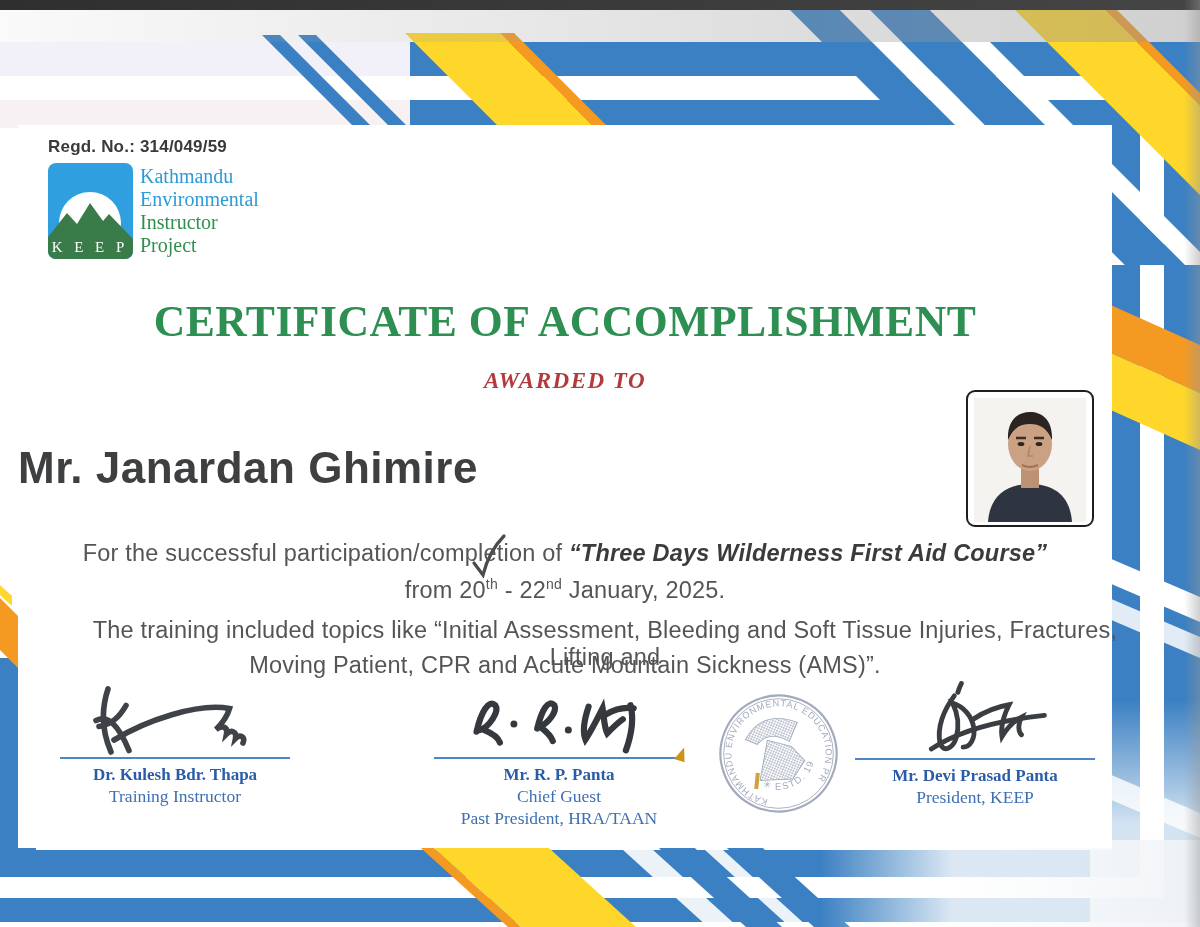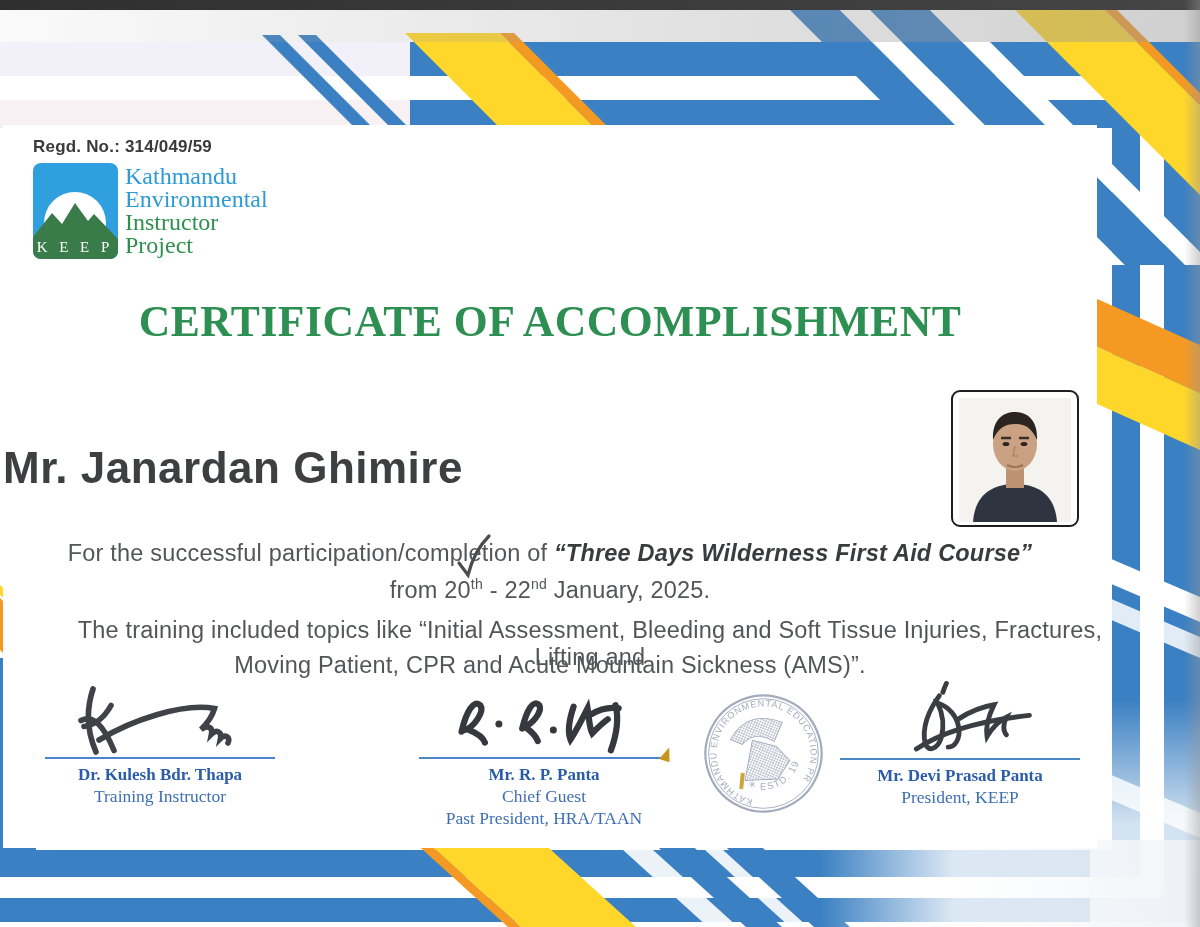--- a/index.html
+++ b/index.html
@@ -28,26 +28,26 @@
 
   .diag{left:0;top:0;width:1200px;height:927px;}
 
   
   .fade-right-lower{left:1090px;top:700px;width:110px;height:227px;
       background:linear-gradient(to bottom,rgba(255,255,255,0),rgba(255,255,255,.78) 55%,rgba(244,246,249,.85));}
   .fade-bottom-right{left:820px;top:840px;width:380px;height:87px;
       background:linear-gradient(to right,rgba(255,255,255,0),rgba(255,255,255,.82) 35%,rgba(240,243,246,.88));}
 
   
-  .panel{left:3px;top:125px;width:1094px;height:723px;background:#fff;}
+  .panel{left:18px;top:125px;width:1094px;height:723px;background:#fff;}
 
   .regd{left:30px;top:12px;font-size:17px;font-weight:bold;color:#3a3a3a;letter-spacing:.2px;}
 
   .logo-box{left:30px;top:38px;width:85px;height:96px;}
-  .logo-text{left:122px;top:40px;font-family:"Liberation Serif",serif;font-size:24px;line-height:23px;}
+  .logo-text{left:122px;top:40px;font-family:"Liberation Serif",serif;font-size:20px;line-height:23px;}
   .logo-text .lt-blue{color:#2d9bd6;}
   .logo-text .lt-green{color:#2f8f4e;}
 
   .cert-title{left:0;top:170px;width:100%;text-align:center;
       font-family:"Liberation Serif",serif;font-weight:bold;font-size:45px;color:#2e8f52;
       letter-spacing:.5px;transform:scaleX(.97);}
   .awarded{left:0;top:243px;width:100%;text-align:center;
       font-family:"Liberation Serif",serif;font-style:italic;font-weight:bold;
       font-size:23px;color:#b23a3c;letter-spacing:1.5px;}
 
@@ -162,20 +162,21 @@
     </svg>
 
     <div class="abs logo-text">
       <div class="lt-blue">Kathmandu</div>
       <div class="lt-blue">Environmental</div>
       <div class="lt-green">Instructor</div>
       <div class="lt-green">Project</div>
     </div>
 
     <div class="abs cert-title">CERTIFICATE OF ACCOMPLISHMENT</div>
+    <div class="abs awarded">AWARDED TO</div>
 
     <div class="abs photo">
       <svg width="112" height="124" viewBox="0 0 112 124">
         <rect x="0" y="0" width="112" height="124" fill="#f4f3ef"></rect>
         <path d="M14,124 C16,96 34,86 56,86 C78,86 96,96 98,124 Z" fill="#2e3440"></path>
         <rect x="47" y="66" width="18" height="24" fill="#bd9273"></rect>
         <ellipse cx="56" cy="46" rx="22" ry="27" fill="#caa183"></ellipse>
         <path d="M34,42 C33,22 44,14 56,14 C68,14 79,22 78,42 C73,30 66,26 56,26 C46,26 39,30 34,42 Z" fill="#2b2420"></path>
         <ellipse cx="47" cy="46" rx="3.4" ry="2" fill="#2b2420"></ellipse>
         <ellipse cx="65" cy="46" rx="3.4" ry="2" fill="#2b2420"></ellipse>

